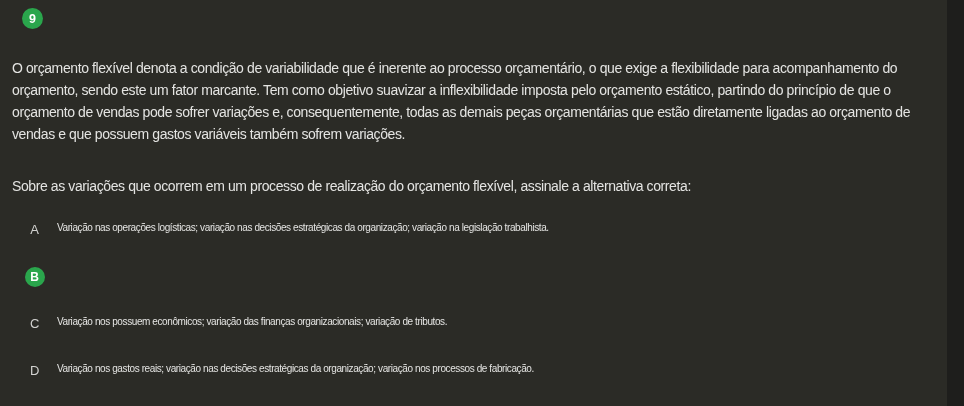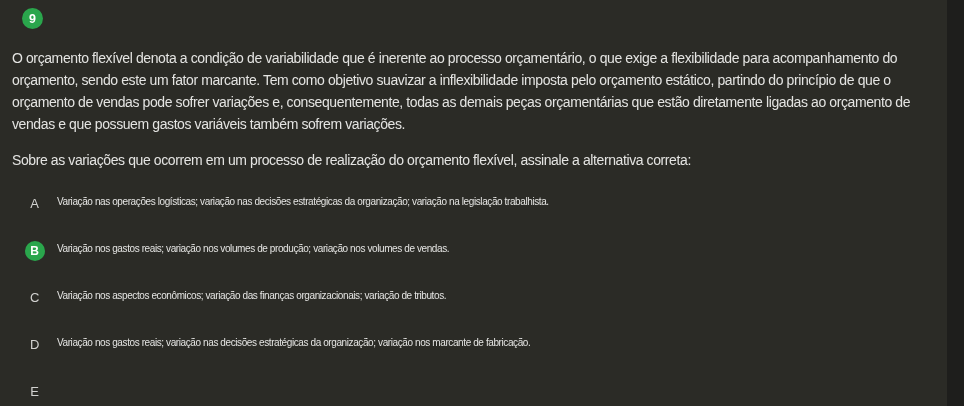--- a/index.html
+++ b/index.html
@@ -31,29 +31,29 @@
   .num-badge{
     width:21px; height:21px;
     border-radius:50%;
     background: var(--green);
     color:#fff;
     font-size:12.5px; font-weight:bold;
     display:flex; align-items:center; justify-content:center;
     margin-left:10px;
   }
   .q-body{
-    margin-top:18px;
+    margin-top:28px;
     font-size:14px;
     line-height:22px;
     letter-spacing:-0.4px;
     font-stretch: condensed;
     max-width:932px;
   }
   .q-prompt{
-    margin-top:14px;
+    margin-top:30px;
     font-size:14px;
     line-height:22px;
     letter-spacing:-0.4px;
     font-stretch: condensed;
   }
   .options{
     margin-top:21px;
   }
   .option-row{
     display:flex;
@@ -107,35 +107,34 @@
     <span class="option-letter-col">
       <span class="option-letter">A</span>
     </span>
     <span class="option-text">Variação nas operações logísticas; variação nas decisões estratégicas da organização; variação na legislação trabalhista.</span>
   </div>
 
   <div class="option-row">
     <span class="option-letter-col">
       <span class="option-letter selected">B</span>
     </span>
-    <span class="option-text">Variação nos gastos reais; variação nos volumes de produção; variação nos volumes de vendas.</span>
   </div>
 
   <div class="option-row">
     <span class="option-letter-col">
       <span class="option-letter">C</span>
     </span>
-    <span class="option-text">Variação nos aspectos econômicos; variação das finanças organizacionais; variação de tributos.</span>
+    <span class="option-text">Variação nos possuem econômicos; variação das finanças organizacionais; variação de tributos.</span>
   </div>
 
   <div class="option-row">
     <span class="option-letter-col">
       <span class="option-letter">D</span>
     </span>
-    <span class="option-text">Variação nos gastos reais; variação nas decisões estratégicas da organização; variação nos marcante de fabricação.</span>
+    <span class="option-text">Variação nos gastos reais; variação nas decisões estratégicas da organização; variação nos processos de fabricação.</span>
   </div>
 
   <div class="option-row">
     <span class="option-letter-col">
       <span class="option-letter">E</span>
     </span>
   </div>
 </div>
 </div>
 

